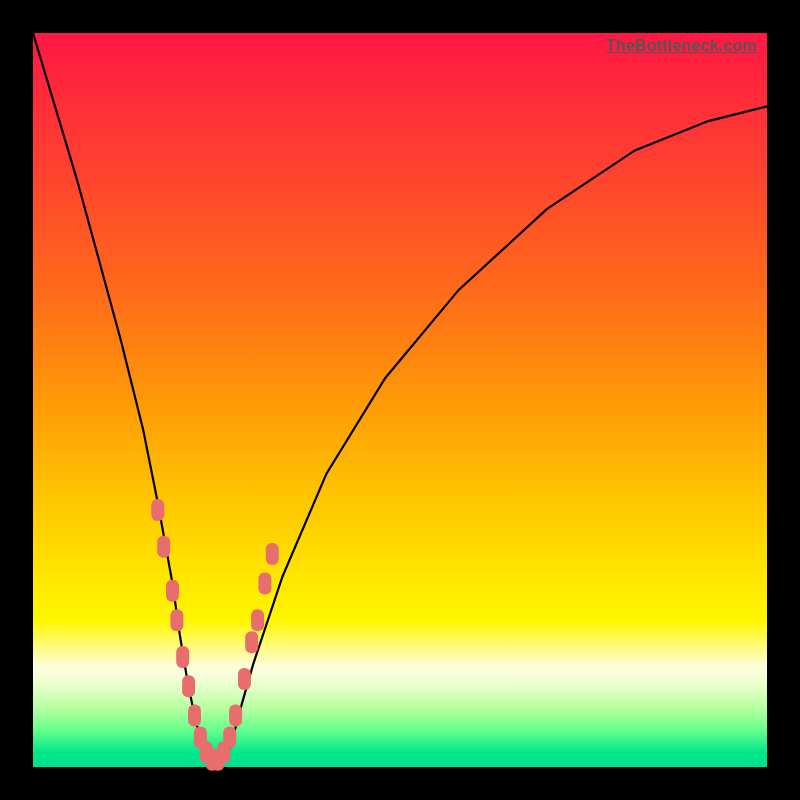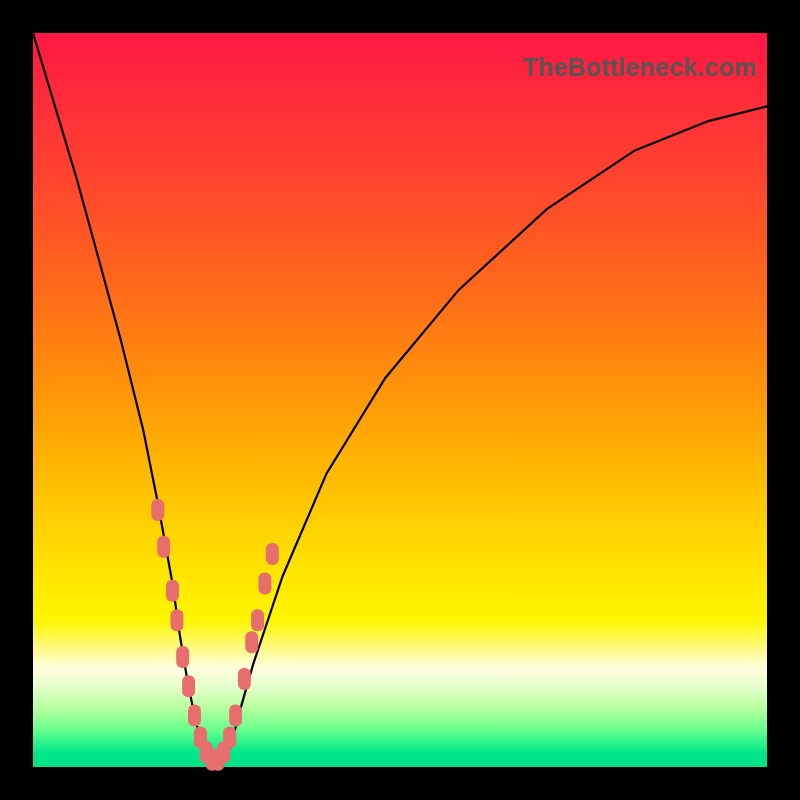--- a/index.html
+++ b/index.html
@@ -30,28 +30,29 @@
       #fffde0 86.5%,
       #e6ffcc 89%,
       #b6ff9e 92%,
       #66ff8c 95%,
       #00e88a 98%,
       #00e08a 100%
     );
   }
   .watermark {
     position: absolute;
-    top: 20px;
+    top: 4px;
     right: 10px;
     font-family: Arial, Helvetica, sans-serif;
-    font-size: 25px;
+    font-size: 16px;
     font-weight: 600;
     color: #555;
     letter-spacing: 0.2px;
     user-select: none;
+    text-decoration: underline;
   }
   svg.curve {
     position: absolute;
     left: 0; top: 0;
     width: 734px; height: 734px;
     overflow: visible;
   }
   .curve-path {
     fill: none;
     stroke: #000;

